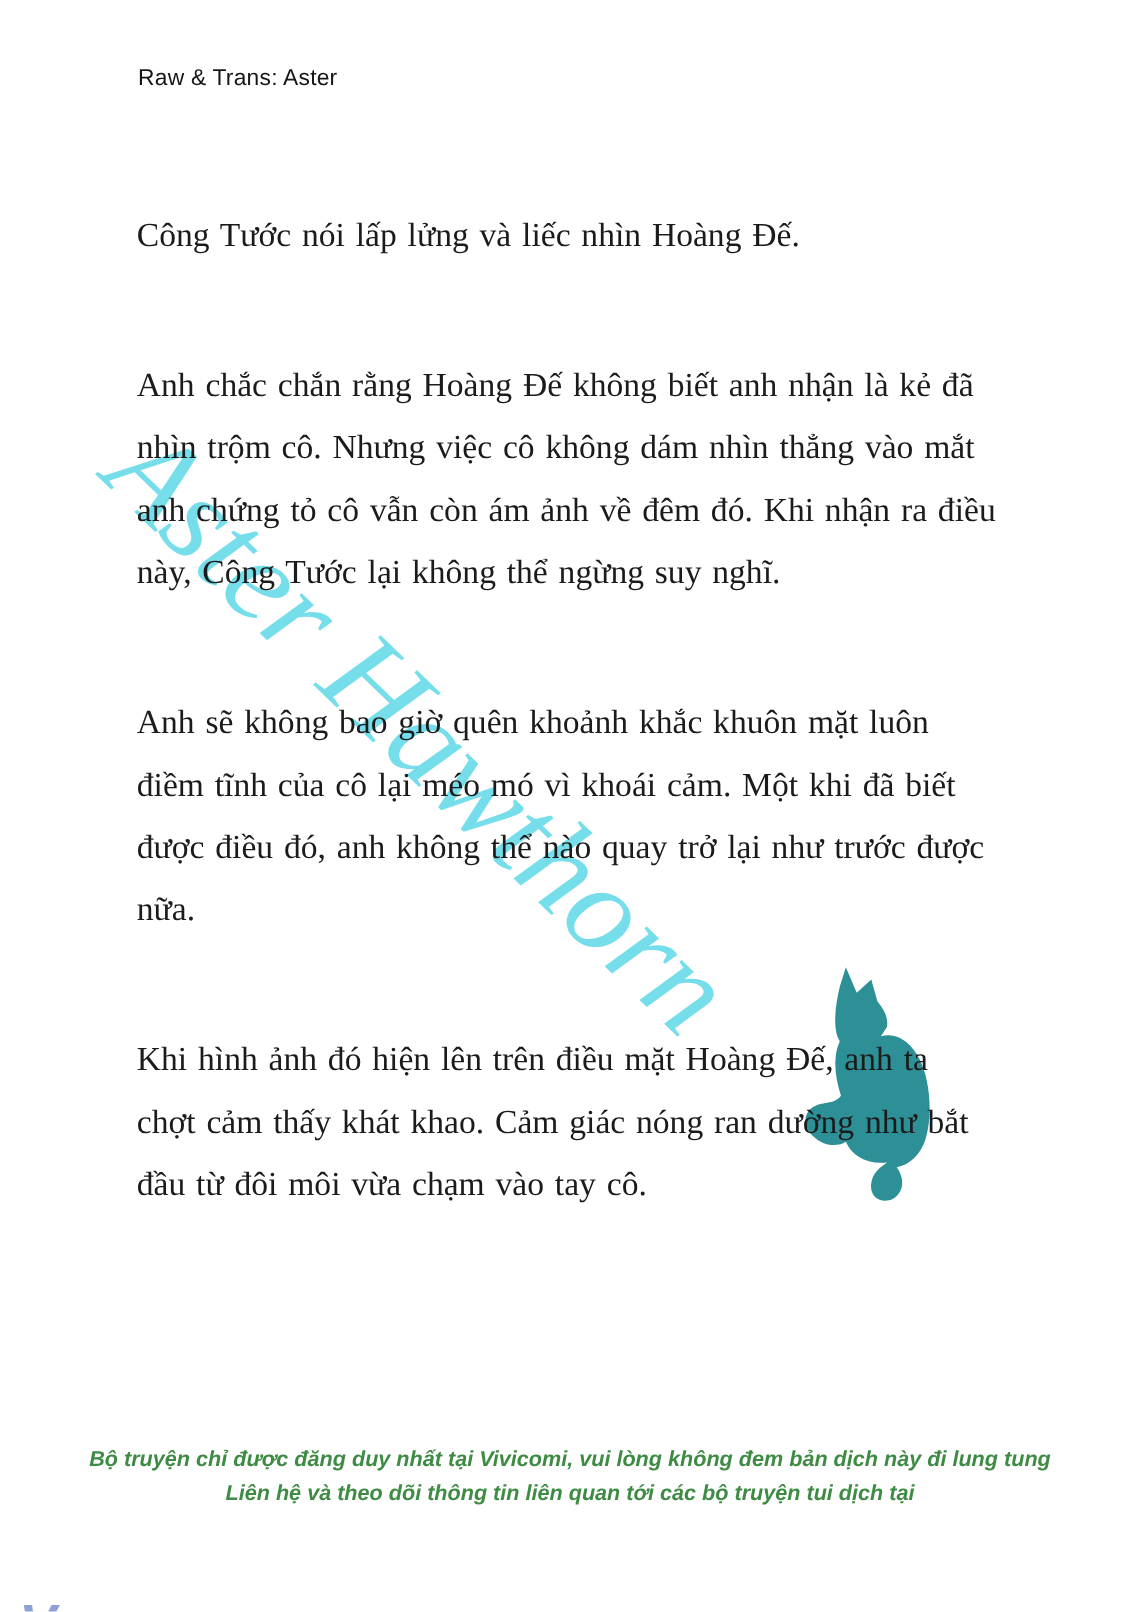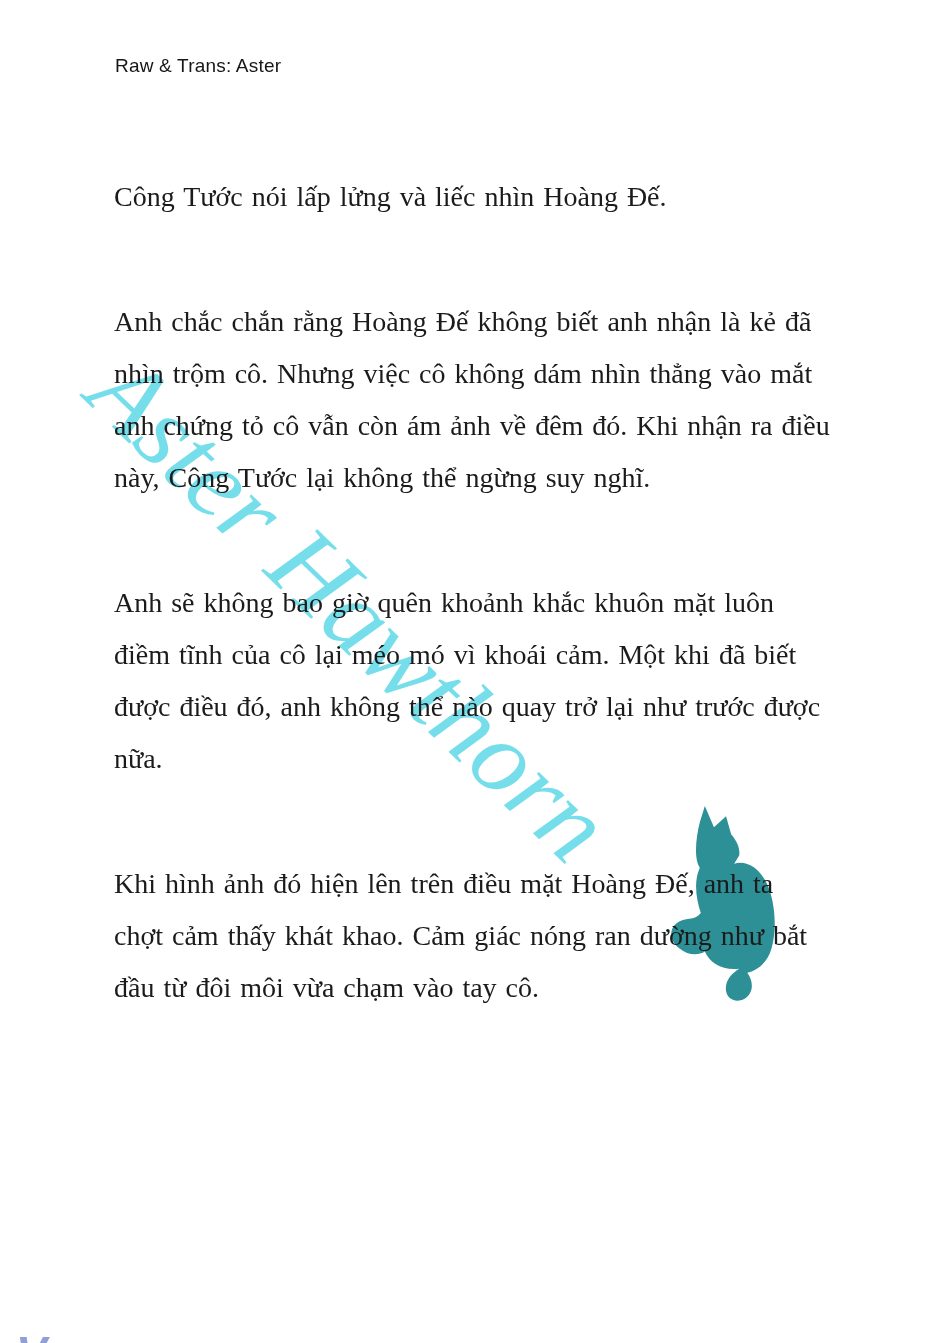--- a/index.html
+++ b/index.html
@@ -117,19 +117,21 @@
       <p>Anh sẽ không bao giờ quên khoảnh khắc khuôn mặt luôn
 điềm tĩnh của cô lại méo mó vì khoái cảm. Một khi đã biết
 được điều đó, anh không thể nào quay trở lại như trước được
 nữa.</p>
       <p>Khi hình ảnh đó hiện lên trên điều mặt Hoàng Đế, anh ta
 chợt cảm thấy khát khao. Cảm giác nóng ran dường như bắt
 đầu từ đôi môi vừa chạm vào tay cô.</p>
     </div>
 
   <div class="footer">
+    <div>Bộ truyện chỉ được đăng duy nhất tại Vivicomi, vui lòng không đem bản dịch này đi lung tung</div>
+    <div>Liên hệ và theo dõi thông tin liên quan tới các bộ truyện tui dịch tại</div>
   </div>
 
   <div class="logo">
     <span class="logo-v">V</span><span>comycs</span>
   </div>
 
 </div>
 
 </body></html>

